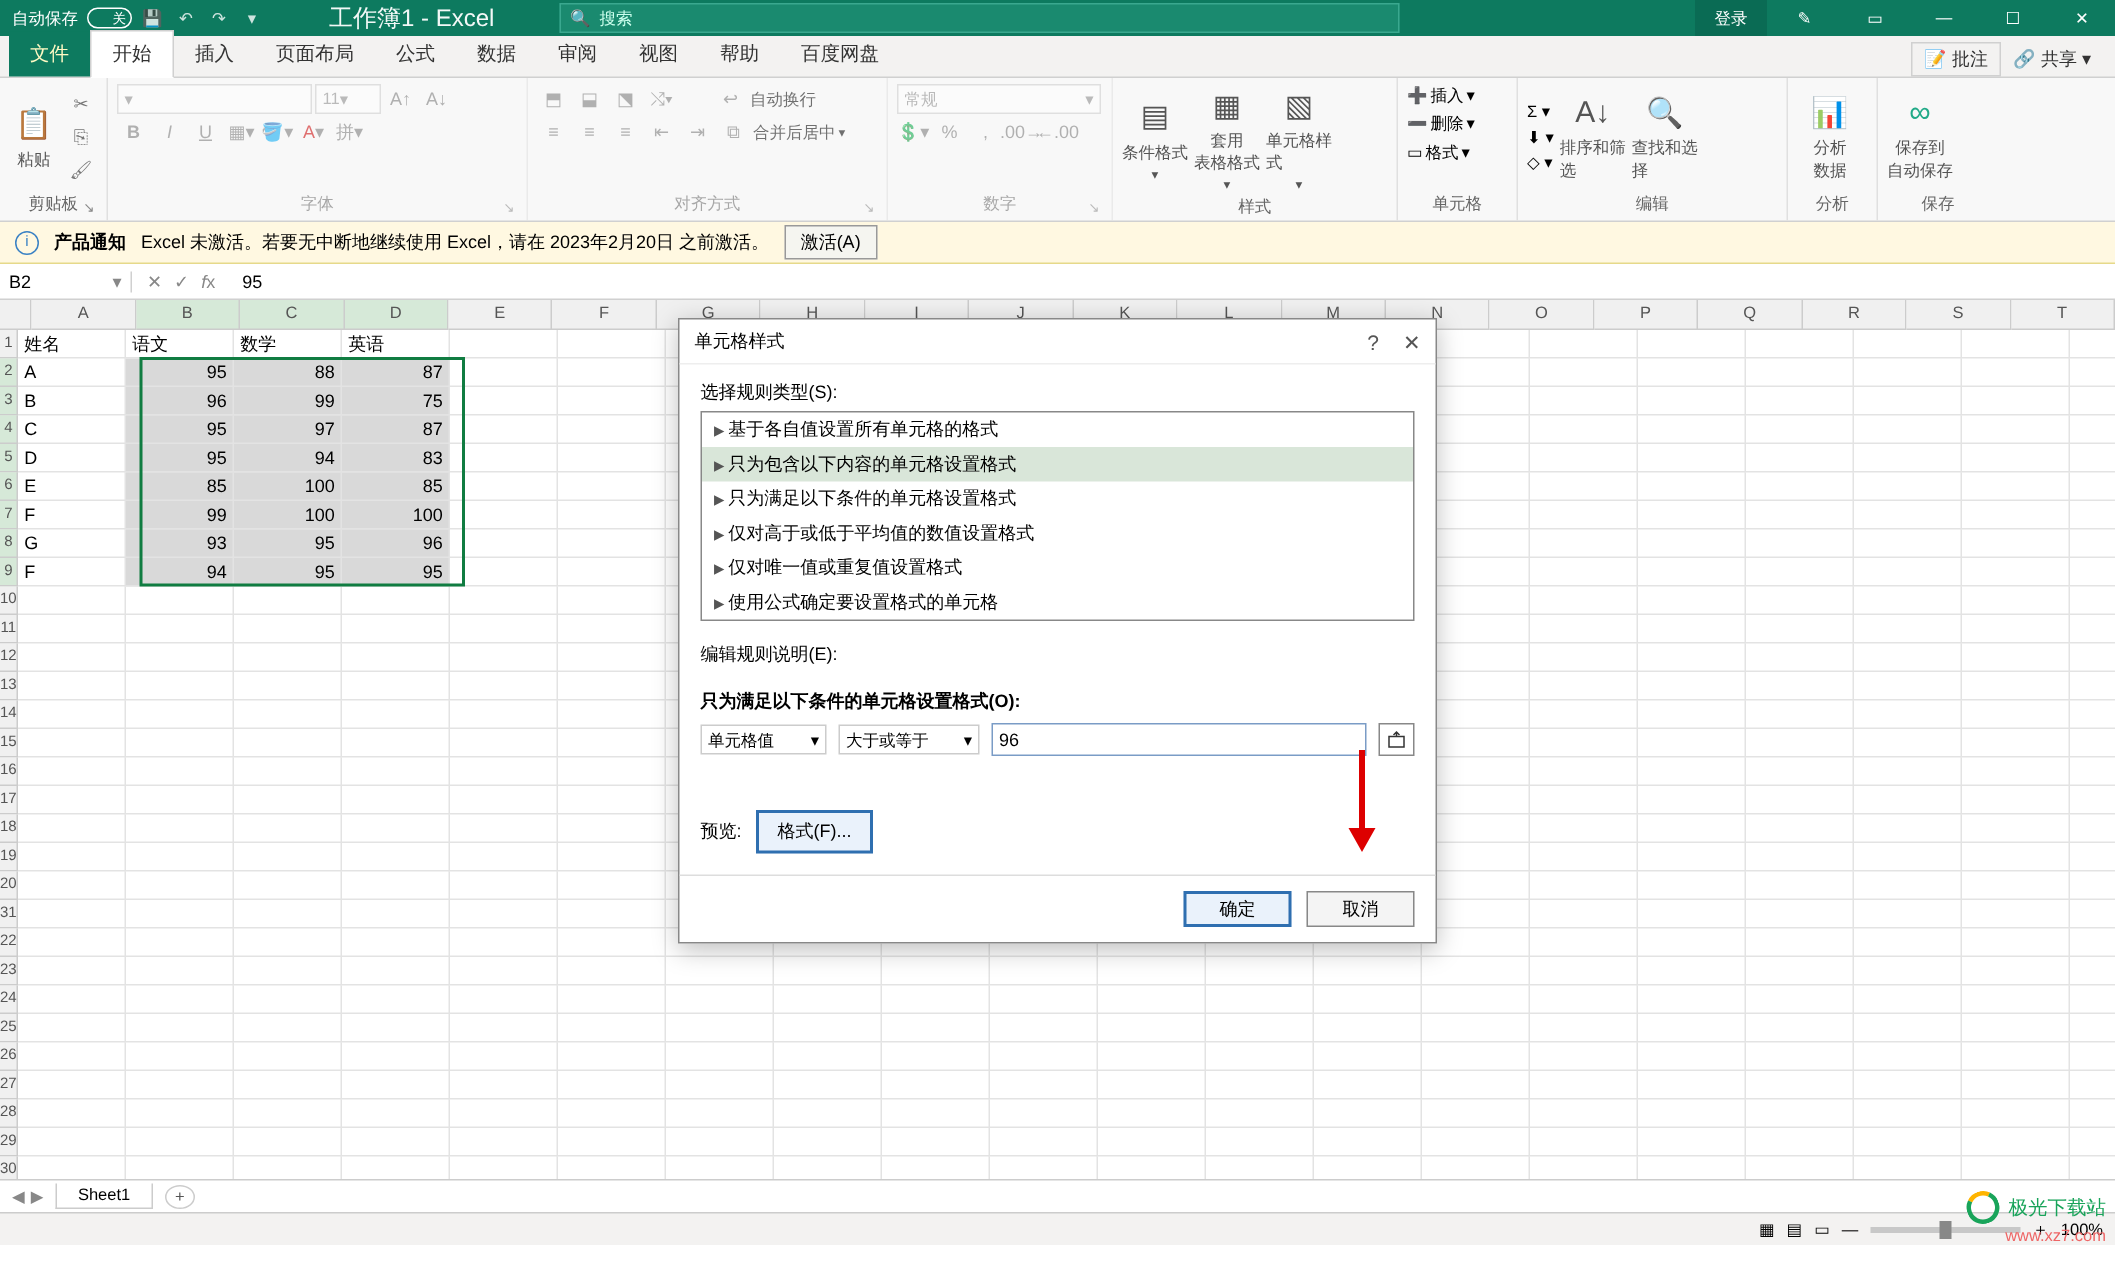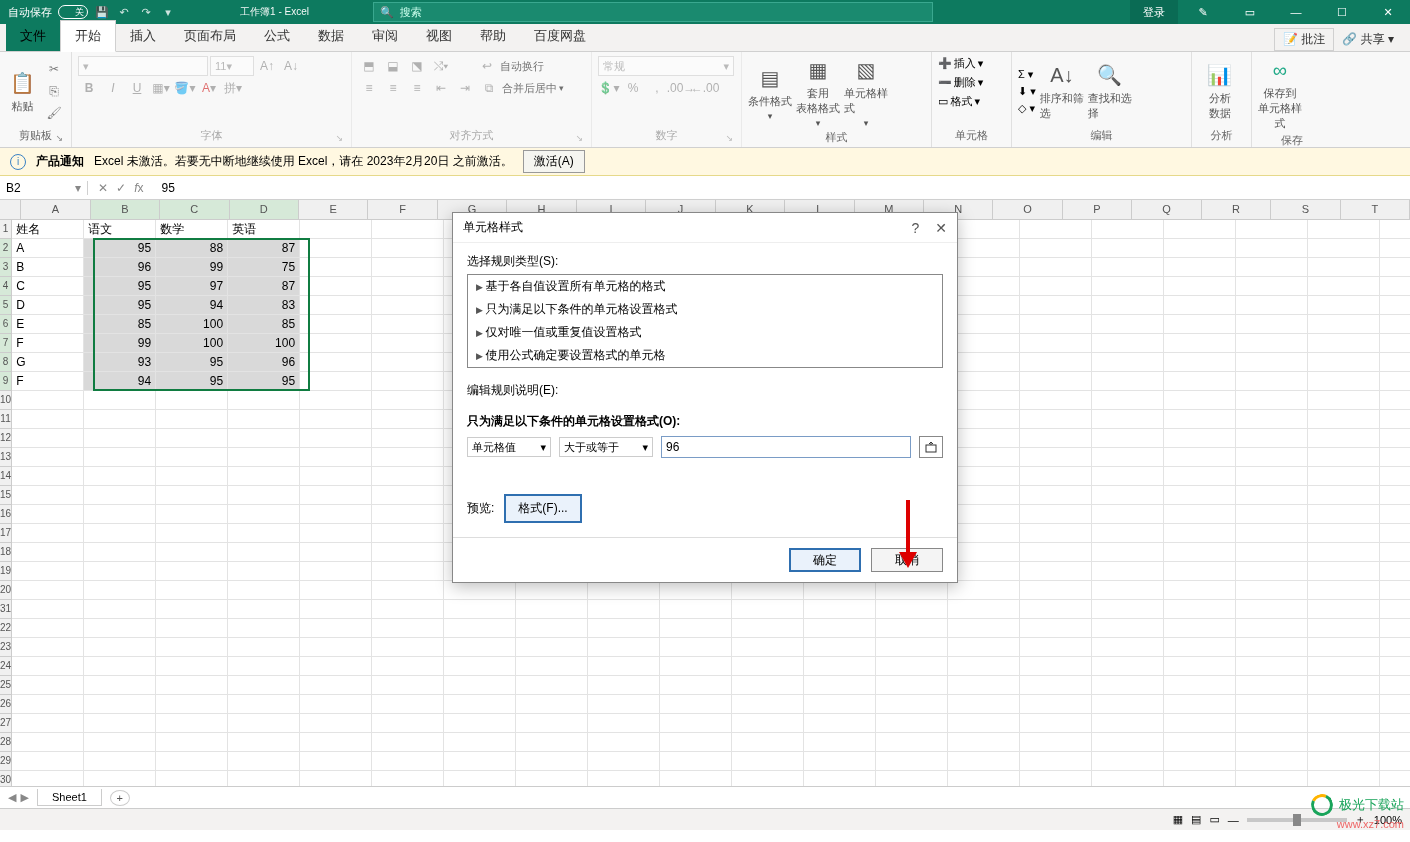--- a/index.html
+++ b/index.html
@@ -3,31 +3,31 @@
 <meta charset="utf-8">
 <style>
 * { margin: 0; padding: 0; box-sizing: border-box; font-family: "Microsoft YaHei", "Segoe UI", sans-serif; }
 body { width: 1410px; height: 842px; background: #fff; overflow: hidden; position: relative; font-size: 12px; }
 
 
 .title-bar { height: 24px; background: linear-gradient(#0d7a5f,#0d7a5f); display: flex; align-items: center; color: #fff; }
 .title-left { display: flex; align-items: center; gap: 6px; padding-left: 8px; font-size: 11px; }
 .toggle { width: 30px; height: 14px; border: 1px solid #fff; border-radius: 8px; display: inline-flex; align-items: center; padding: 0 3px; font-size: 9px; justify-content: flex-end; color:#fff;}
 .qat-icon { width:16px; height:16px; opacity:.8; display:inline-flex; align-items:center; justify-content:center; }
-.title-center { flex:1; text-align:center; font-size:10px; opacity:.95; }
+.title-center { flex:1; text-align:center; font-size:16px; opacity:.95; }
 .search-box { width:560px; height:20px; background:#1a8a6f; border:1px solid #3aa88f; display:flex; align-items:center; padding:0 6px; gap:6px; color:#cfe; font-size:11px;}
 .title-right { display:flex; align-items:center; gap:2px; }
 .title-btn { width:46px; height:24px; display:flex; align-items:center; justify-content:center; color:#fff; font-size:11px;}
 .login-btn { background:#0a6b54; width:48px;}
 .win-btn { width:44px; }
 
 
 .tabs { height:28px; background:#f3f2f1; display:flex; align-items:flex-end; border-bottom:1px solid #d0d0d0; padding:0 6px; }
 .tab { padding:6px 14px; font-size:13px; color:#333; }
-.tab.file { color:#000000; background:#0d7a5f; }
+.tab.file { color:#fef9c3; background:#0d7a5f; }
 .tab.active { background:#fff; border:1px solid #d0d0d0; border-bottom:1px solid #fff; margin-bottom:-1px; }
 .tabs-right { margin-left:auto; display:flex; align-items:center; gap:8px; padding-right:10px; font-size:12px; }
 .comment-btn { border:1px solid #d0d0d0; padding:2px 8px; color:#333; }
 .share-btn { color:#333; }
 
 
 .ribbon { height:96px; background:#f8f8f8; border-bottom:1px solid #d0d0d0; display:flex; }
 .rgroup { border-right:1px solid #e0e0e0; display:flex; flex-direction:column; padding:4px 6px 0 6px; }
 .rgroup-body { flex:1; display:flex; align-items:center; gap:4px; }
 .rgroup-label { text-align:center; font-size:11px; color:#666; padding:2px 0 4px; position:relative;}
@@ -302,21 +302,21 @@
         </div>
       </div>
     <div class="rgroup-label"><span>分析</span></div>
   </div>
 
   <div class="rgroup" style="width:80px;border-right:none">
     <div class="rgroup-body">
         <div class="big-btn">
           <span class="ico" style="color:#2a8">∞</span>
           <span style="white-space:pre-line;text-align:center">保存到
-单元格样式</span>
+自动保存</span>
         </div>
       </div>
     <div class="rgroup-label"><span>保存</span></div>
   </div>
 </div>
 
 <div class="notify">
   <span class="ico">i</span>
   <b>产品通知</b>
   <span>Excel 未激活。若要无中断地继续使用 Excel，请在 2023年2月20日 之前激活。</span>
@@ -1089,21 +1089,23 @@
     <span>单元格样式</span>
     <div class="r">
       <span>?</span>
       <span>✕</span>
     </div>
   </div>
   <div class="dlg-body">
     <div>选择规则类型(S):</div>
     <div class="listbox" id="rulelist">
         <div class="item">基于各自值设置所有单元格的格式</div>
+        <div class="item sel">只为包含以下内容的单元格设置格式</div>
         <div class="item">只为满足以下条件的单元格设置格式</div>
+        <div class="item">仅对高于或低于平均值的数值设置格式</div>
         <div class="item">仅对唯一值或重复值设置格式</div>
         <div class="item">使用公式确定要设置格式的单元格</div>
       </div>
 
     <div style="margin-top:14px">编辑规则说明(E):</div>
 
     <div class="ruledesc">只为满足以下条件的单元格设置格式(O):</div>
     <div class="cond-row">
       <div class="combo" style="width:84px">
           <span>单元格值</span>

